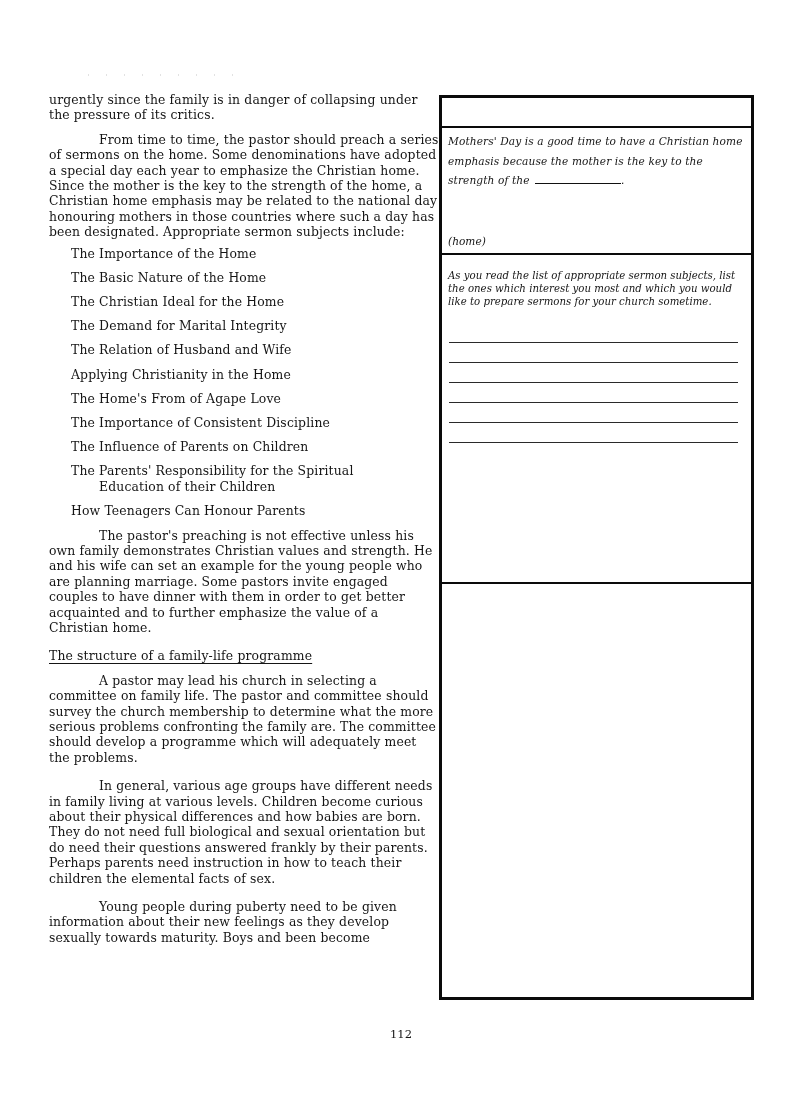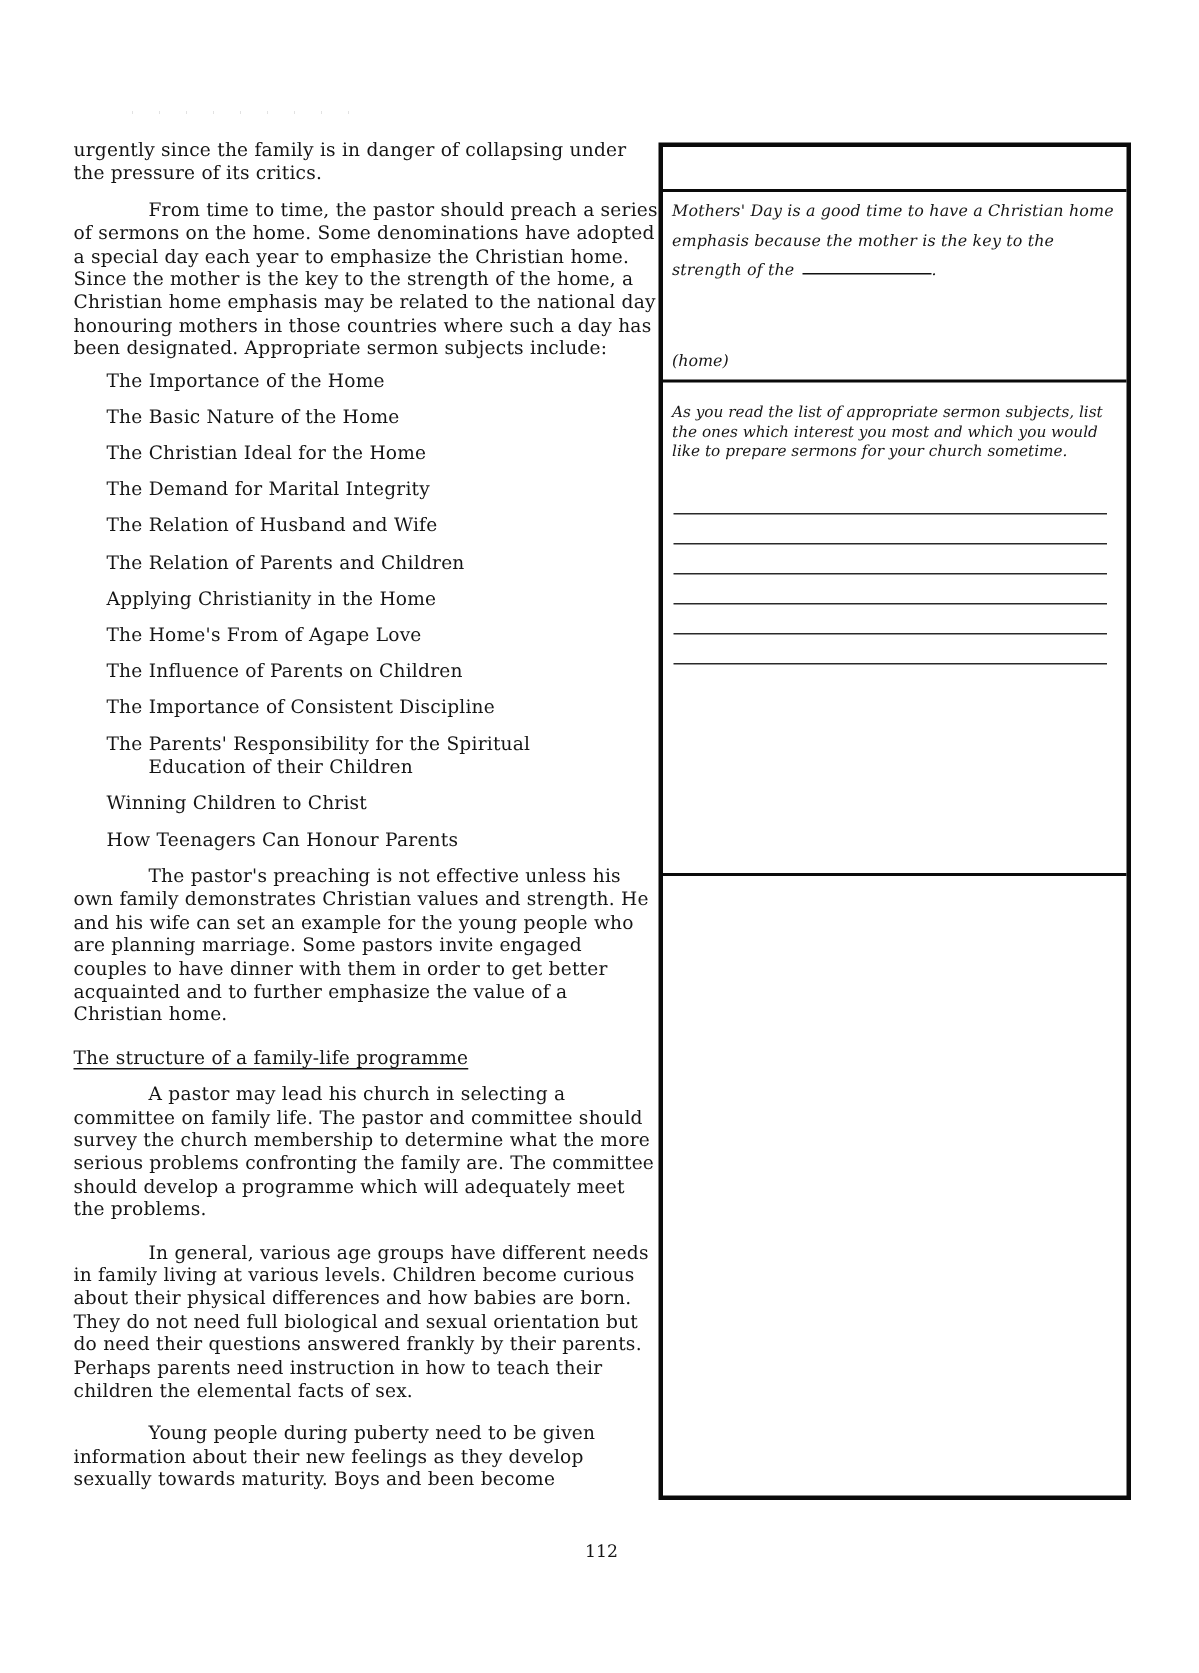--- a/index.html
+++ b/index.html
@@ -157,27 +157,25 @@
     <p class="para">urgently since the family is in danger of collapsing under the pressure of its critics.</p>
     <div class="gap-s"></div>
     <p class="para indent">From time to time, the pastor should preach a series of sermons on the home.  Some denominations have adopted a special day each year to emphasize the Christian home.  Since the mother is the key to the strength of the home, a Christian home emphasis may be related to the national day honouring mothers in those countries where such a day has been designated. Appropriate sermon subjects include:</p>
 
     <ul class="subjects" id="subjects-list">
         <li class="subject"><span>The Importance of the Home</span></li>
         <li class="subject"><span>The Basic Nature of the Home</span></li>
         <li class="subject"><span>The Christian Ideal for the Home</span></li>
         <li class="subject"><span>The Demand for Marital Integrity</span></li>
         <li class="subject"><span>The Relation of Husband and Wife</span></li>
-        <li class="subject"><span>The Relation of Parents and Children</span></li>
         <li class="subject"><span>Applying Christianity in the Home</span></li>
         <li class="subject"><span>The Home's From of Agape Love</span></li>
+        <li class="subject"><span>The Importance of Consistent Discipline</span></li>
         <li class="subject"><span>The Influence of Parents on Children</span></li>
-        <li class="subject"><span>The Importance of Consistent Discipline</span></li>
         <li class="subject"><span>The Parents' Responsibility for the Spiritual</span><span class="cont">Education of their Children</span></li>
-        <li class="subject"><span>Winning Children to Christ</span></li>
         <li class="subject"><span>How Teenagers Can Honour Parents</span></li>
       </ul>
 
     <p class="para indent" style="margin-top:-5px;">The pastor's preaching is not effective unless his own family demonstrates Christian values and strength.  He and his wife can set an example for the young people who are planning marriage.  Some pastors invite engaged couples to have dinner with them in order to get better acquainted and to further emphasize the value of a Christian home.</p>
     <div class="gap-m"></div>
     <p class="para">
       <span class="section-heading">The structure of a family-life programme</span>
     </p>
     <div class="gap-s"></div>
     <p class="para indent">A pastor may lead his church in selecting a committee on family life.  The pastor and committee should survey the church membership to determine what the more serious problems confronting the family are.  The committee should develop a programme which will adequately meet the problems.</p>

